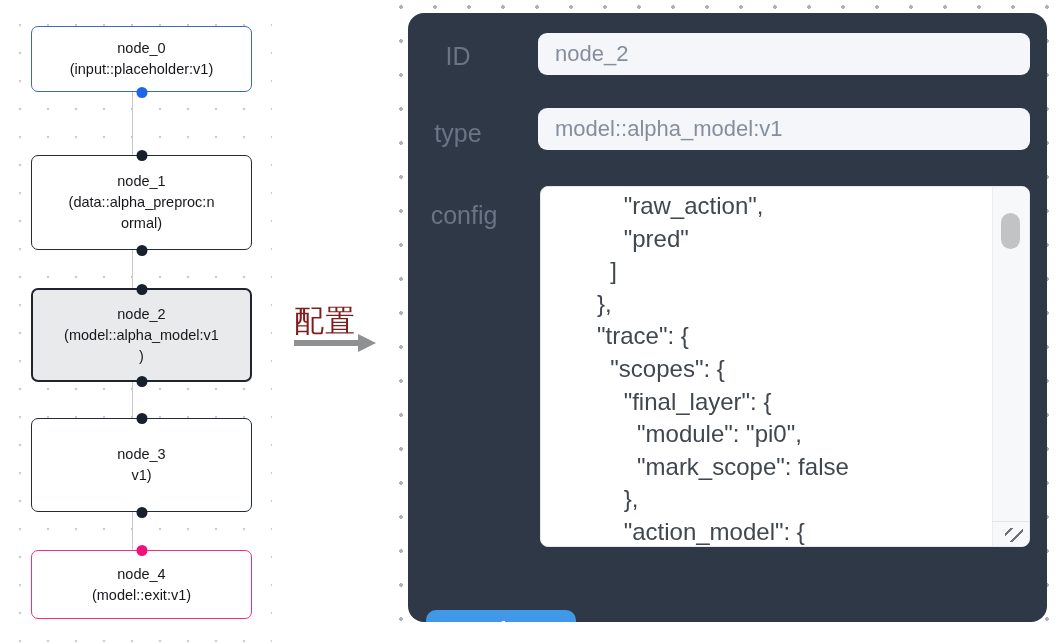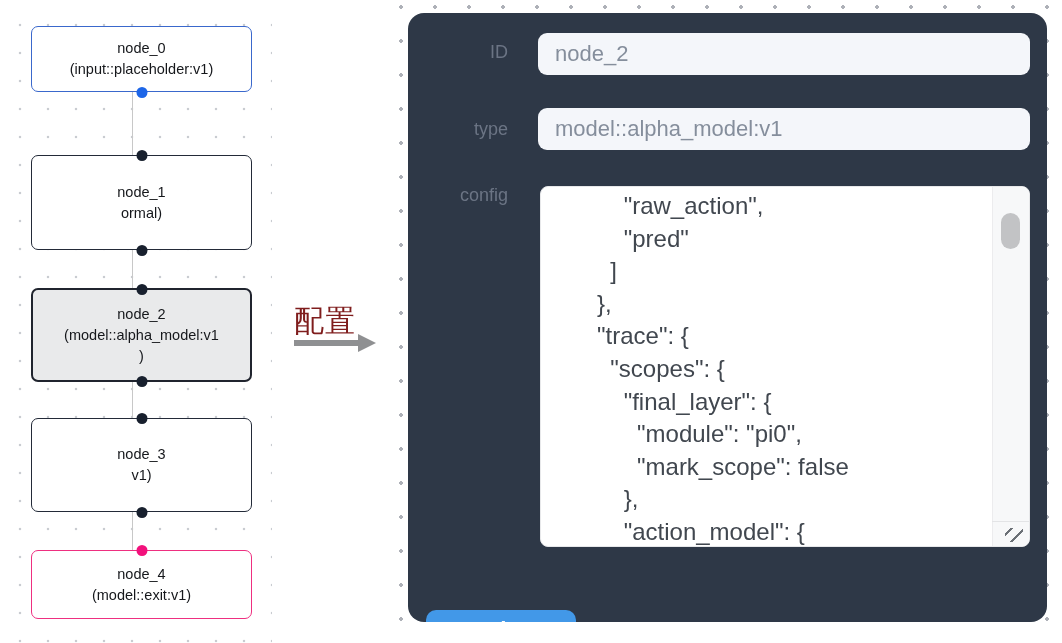--- a/index.html
+++ b/index.html
@@ -30,22 +30,22 @@
   .arrow .head { position:absolute; left:64px; top:0; width:0; height:0;
     border-top:9px solid transparent; border-bottom:9px solid transparent;
     border-left:18px solid #8f9092; }
 
   
   .right-canvas { position:absolute; left:396px; top:0; width:666px; height:643px;
     background-image:radial-gradient(circle, #aeb1b8 1.6px, transparent 1.8px);
     background-size:34px 34px; background-position:-12px -10px; }
   .config-panel { position:absolute; left:12px; top:13px; width:639px; height:609px;
     background:#2e3847; border-radius:16px; overflow:hidden; }
-  .field-label { position:absolute; left:0; width:100px; text-align:right;
-    font-size:18px; color:#6b7484; }
+  .field-label { position:absolute; left:0; width:100px; text-align:center;
+    font-size:25px; color:#6b7484; }
   .text-input { position:absolute; left:130px; width:492px; height:42px;
     background:#f4f6fa; border:none; border-radius:9px; padding:0 0 0 17px;
     font-family:"Liberation Sans","DejaVu Sans",sans-serif;
     font-size:22px; color:#858e9c; outline:none; }
   .config-textarea { position:absolute; left:132px; top:173px; width:490px; height:361px;
     background:#ffffff; border:1px solid #e7e8ea; border-radius:8px; overflow:hidden; }
   .cfg-content { position:absolute; left:0; top:0; right:37px; bottom:0;
     padding:3px 0 0 16px; overflow:hidden; }
   .cfg-line { font-size:24px; line-height:32.6px; color:#41474f; white-space:pre; }
   .cfg-gutter { position:absolute; right:0; top:0; bottom:0; width:37px;
@@ -70,20 +70,21 @@
   <div class="flow-canvas">
       <div class="connector" style="top: 92px; height: 63px;"></div>
       <div class="node" style="top: 26px; height: 66px; border-color: rgb(58, 104, 204); background: rgb(255, 255, 255);">
         <div class="node-line">node_0</div>
         <div class="node-line">(input::placeholder:v1)</div>
         <div class="port bottom" style="background: rgb(29, 102, 232);"></div>
       </div>
       <div class="connector" style="top: 250px; height: 38px;"></div>
       <div class="node" style="top: 155px; height: 95px; border-color: rgb(35, 42, 56); background: rgb(255, 255, 255);">
         <div class="node-line">node_1</div>
+        <div class="node-line">(data::alpha_preproc:n</div>
         <div class="node-line">ormal)</div>
         <div class="port top" style="background: rgb(24, 32, 46);"></div>
         <div class="port bottom" style="background: rgb(24, 32, 46);"></div>
       </div>
       <div class="connector" style="top: 382px; height: 36px;"></div>
       <div class="node selected" style="top: 288px; height: 94px; border-color: rgb(32, 36, 46); background: rgb(233, 234, 235);">
         <div class="node-line">node_2</div>
         <div class="node-line">(model::alpha_model:v1</div>
         <div class="node-line">)</div>
         <div class="port top" style="background: rgb(24, 32, 46);"></div>
@@ -111,21 +112,21 @@
 
   <div class="right-canvas">
     <div class="config-panel" style="background: rgb(46, 56, 71);">
 
       <div class="field-label" style="top:29px;">ID</div>
       <input class="text-input" style="top: 20px;" readonly="" value="node_2">
 
       <div class="field-label" style="top:106px;">type</div>
       <input class="text-input" style="top: 95px;" readonly="" value="model::alpha_model:v1">
 
-      <div class="field-label" style="top:172px;padding-left:12px;">config</div>
+      <div class="field-label" style="top:188px;padding-left:12px;">config</div>
       <div class="config-textarea">
         <div class="cfg-content">
             <div class="cfg-line">          "raw_action",</div>
             <div class="cfg-line">          "pred"</div>
             <div class="cfg-line">        ]</div>
             <div class="cfg-line">      },</div>
             <div class="cfg-line">      "trace": {</div>
             <div class="cfg-line">        "scopes": {</div>
             <div class="cfg-line">          "final_layer": {</div>
             <div class="cfg-line">            "module": "pi0",</div>

